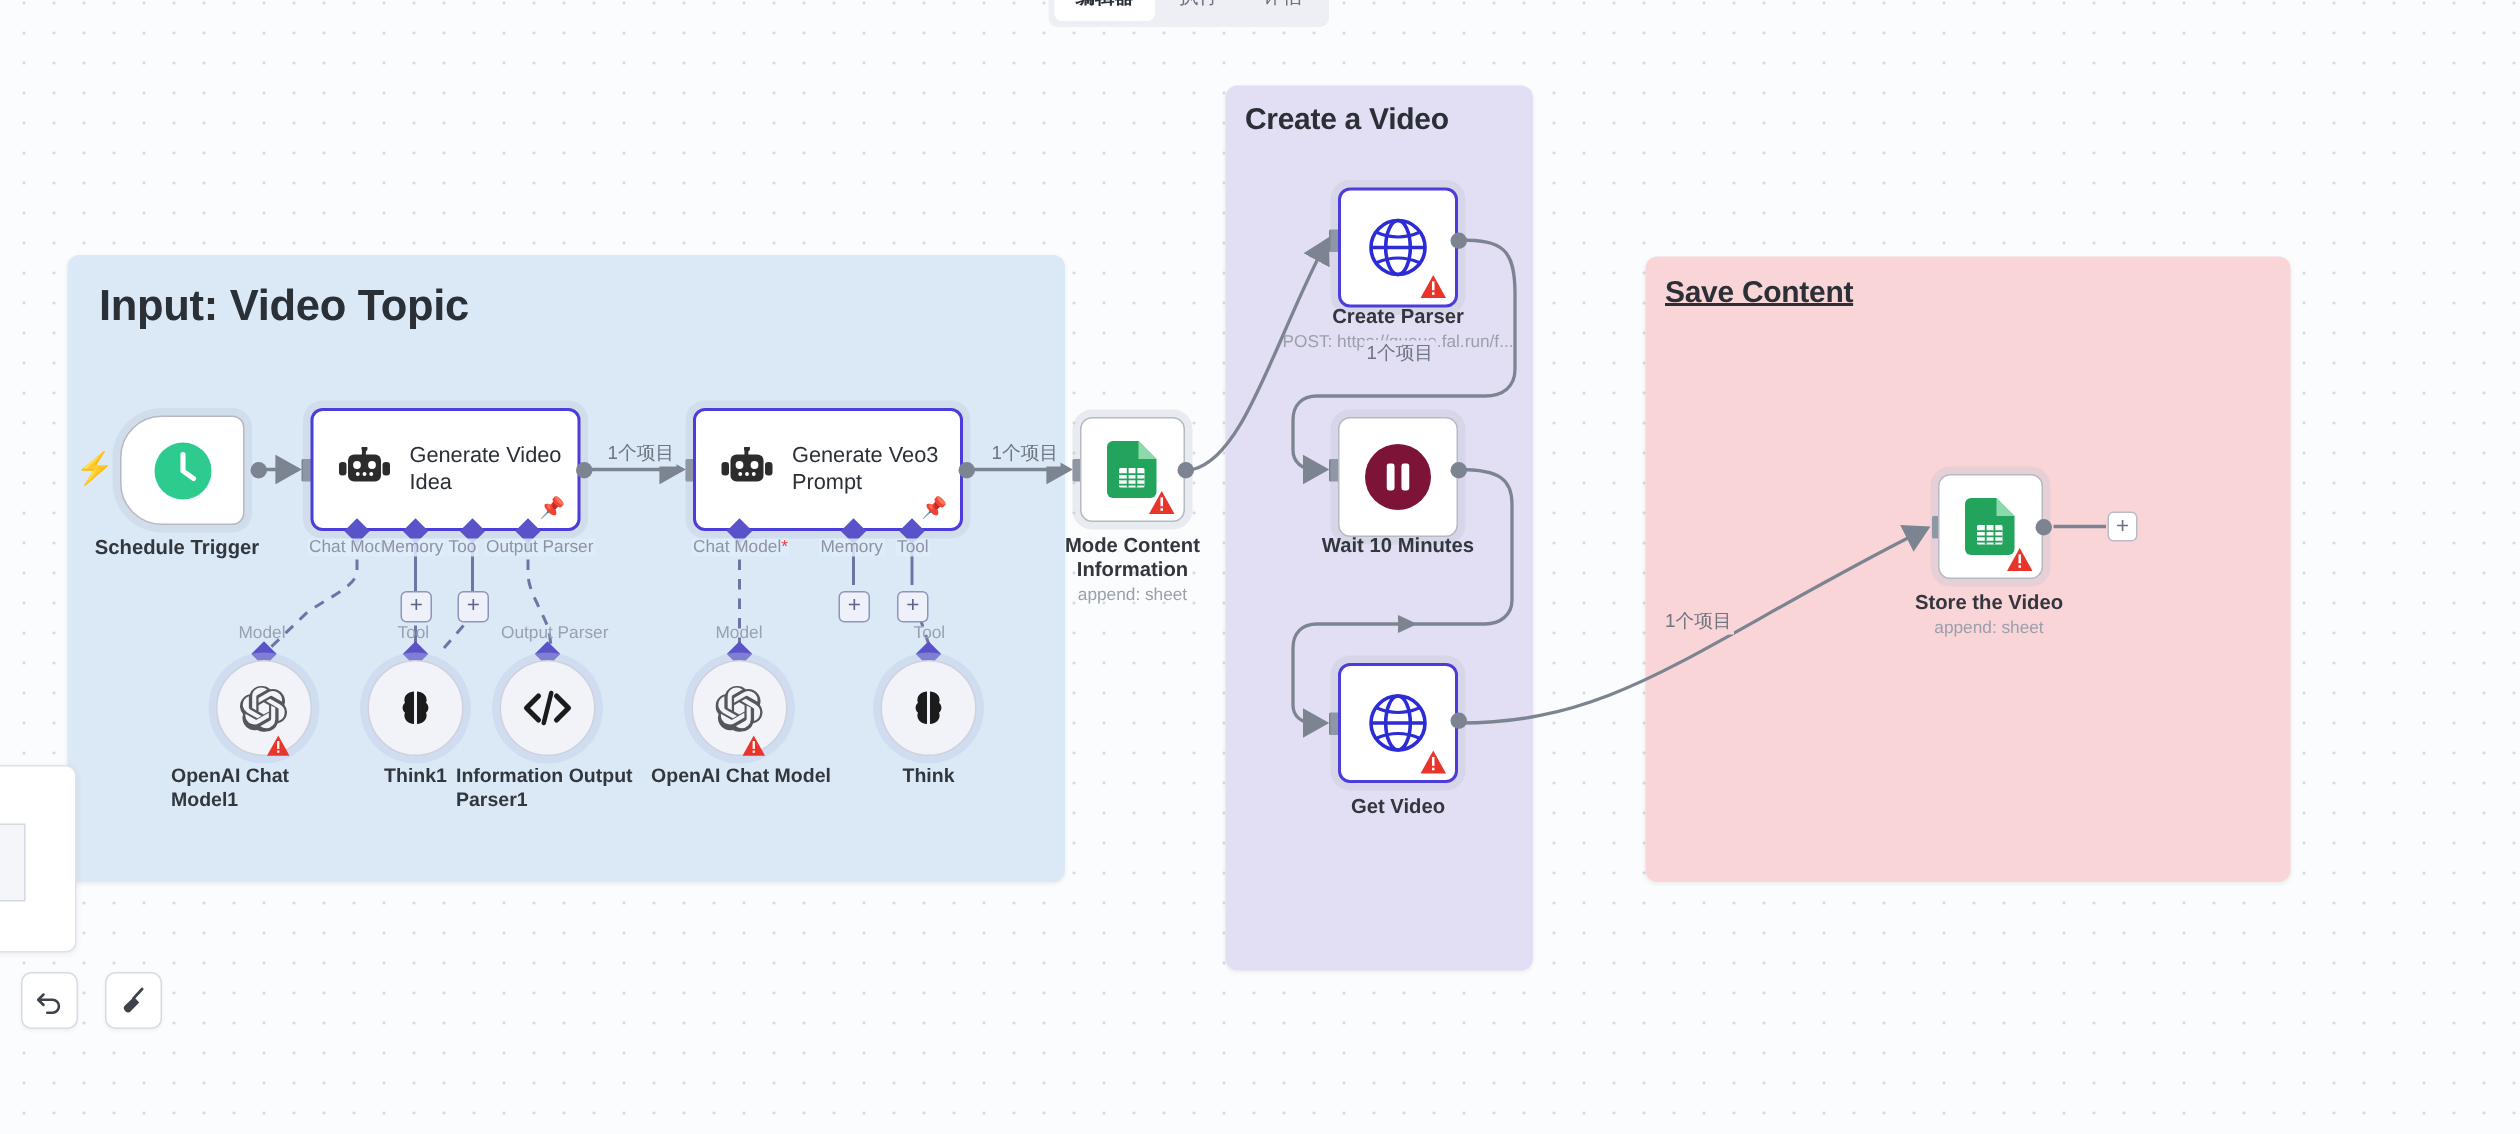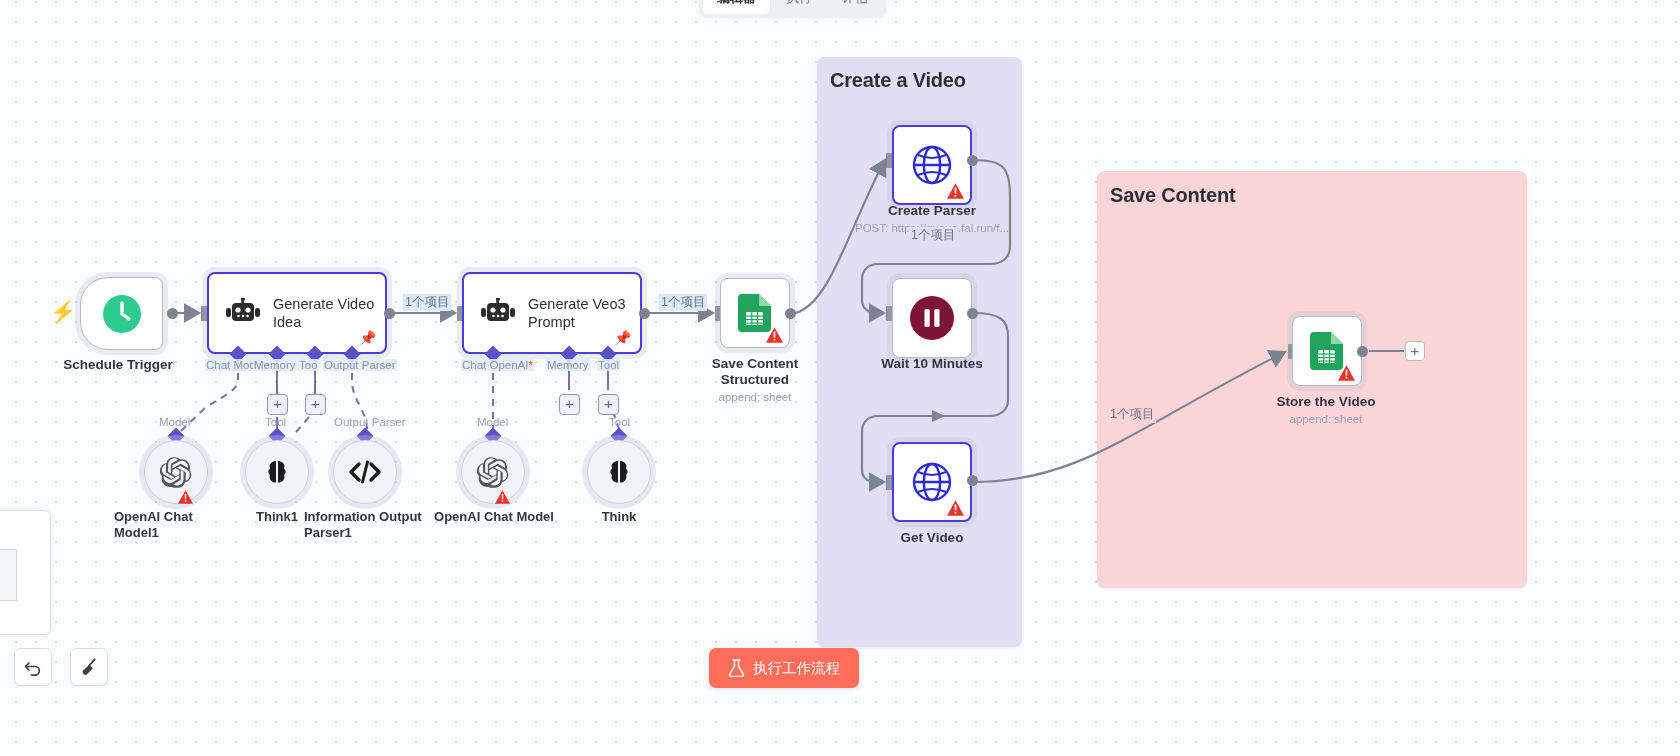--- a/index.html
+++ b/index.html
@@ -43,21 +43,21 @@
     background: #e2dff4;
     box-shadow: 0 1px 3px rgba(0,0,0,0.07);
   }
   #group-video .group-title { left: 13px; top: 12px; font-size: 20px; }
 
   #group-save {
     left: 1097px; top: 171px; width: 430px; height: 417px;
     background: #fad5d8;
     box-shadow: 0 1px 3px rgba(0,0,0,0.07);
   }
-  #group-save .group-title { left: 13px; top: 13px; font-size: 20px; }
+  #group-save .group-title { left: 13px; top: 13px; font-size: 20px; text-decoration: underline; }
 
   
   #wires { position: absolute; left: 0; top: 0; width: 1680px; height: 756px; pointer-events: none; }
 
   
   .node {
     position: absolute;
     background: #fff;
     border: 1px solid #b5bac4;
     border-radius: 8px;
@@ -261,20 +261,23 @@
 <body>
 
 <div id="canvas">
 
   <div id="tabbar">
     <div class="tab active">编辑器</div>
     <div class="tab">执行</div>
     <div class="tab">评估</div>
   </div>
 
+  <div class="group" id="group-input">
+    <div class="group-title">Input: Video Topic</div>
+  </div>
   <div class="group" id="group-video">
     <div class="group-title">Create a Video</div>
   </div>
   <div class="group" id="group-save">
     <div class="group-title">Save Content</div>
   </div>
 
   <svg id="wires">
     <defs>
       <marker id="arrow" markerWidth="9" markerHeight="9" refX="7" refY="4.5" orient="auto">
@@ -382,21 +385,21 @@
       <circle cx="22.5" cy="18" r="1.3" fill="#fff"></circle>
     </svg>
     <div class="agent-name">Generate Veo3 Prompt</div>
     <div class="pin">📌</div>
   </div>
   <div class="port-out" style="left:639px; top:308px;"></div>
   <div class="diamond" style="left:487px; top:348px;"></div>
   <div class="diamond" style="left:563px; top:348px;"></div>
   <div class="diamond" style="left:602px; top:348px;"></div>
   <div class="ep-label" style="left:461px; top:359px;">
-    <span>Chat OpenAI</span><span class="req">*</span>
+    <span>Chat Model</span><span class="req">*</span>
   </div>
   <div class="ep-label" style="left:546px; top:359px;">Memory</div>
   <div class="ep-label" style="left:597px; top:359px;">Tool</div>
 
   <div class="plus-btn" style="left:559px; top:394px;">+</div>
   <div class="plus-btn" style="left:598px; top:394px;">+</div>
 
   <div class="ep-label mid" style="left:476px; top:416px;">Model</div>
   <div class="ep-label mid" style="left:608px; top:416px;">Tool</div>
 
@@ -470,21 +473,21 @@
       <rect x="13.2" y="18" width="1.2" height="13" fill="#22a45d"></rect>
       <rect x="19" y="18" width="1.2" height="13" fill="#22a45d"></rect>
     </svg>
     <svg class="warn" viewBox="0 0 20 18">
       <path d="M10 0 L20 18 L0 18 Z" fill="#e8342a"></path>
       <rect x="9" y="5" width="2" height="7" fill="#fff"></rect>
       <rect x="9" y="13.5" width="2" height="2" fill="#fff"></rect>
     </svg>
   </div>
   <div class="port-out" style="left:785px; top:308px;"></div>
-  <div class="node-label wrap" style="left:755px; top:356px;">Save Content Structured</div>
+  <div class="node-label wrap" style="left:755px; top:356px;">Mode Content Information</div>
   <div class="node-sub" style="left:755px; top:391px;">append: sheet</div>
 
   <div class="port-in" style="left:886px; top:153px;"></div>
   <div class="node selected" style="left:892px; top:125px; width:80px; height:80px;">
     <svg width="44" height="44" viewBox="0 0 44 44">
       <circle cx="22" cy="22" r="18" stroke="#2c2cd6" stroke-width="2.4" fill="none"></circle>
       <ellipse cx="22" cy="22" rx="8.2" ry="18" stroke="#2c2cd6" stroke-width="2.4" fill="none"></ellipse>
       <line x1="4" y1="22" x2="40" y2="22" stroke="#2c2cd6" stroke-width="2.4"></line>
       <path d="M8 12 Q22 18 36 12" stroke="#2c2cd6" stroke-width="2.1" fill="none"></path>
       <path d="M8 32 Q22 26 36 32" stroke="#2c2cd6" stroke-width="2.1" fill="none"></path>
@@ -566,21 +569,14 @@
       <path d="M2.8 9.5 H12 a4.3 4.3 0 0 1 0 8.6 H8.5" stroke="#3d424b" stroke-width="1.7" fill="none" stroke-linecap="round"></path>
     </svg>
   </div>
   <div class="ctl-btn" style="left:70px; top:648px;">
     <svg width="21" height="21" viewBox="0 0 22 22">
       <path d="M16.5 2.5 L10.5 9" stroke="#3d424b" stroke-width="2" stroke-linecap="round"></path>
       <path d="M10.8 8 L14.5 11.8 L8.5 18 a2.6 2.6 0 0 1-3.6 0 l-0.4-0.4 a2.6 2.6 0 0 1 0-3.6 Z" fill="#3d424b"></path>
     </svg>
   </div>
 
-  <div id="execute-btn">
-    <svg width="17" height="18" viewBox="0 0 17 18">
-      <path d="M6.5 1 V7 L1.8 15 a1.6 1.6 0 0 0 1.4 2.4 h10.6 a1.6 1.6 0 0 0 1.4-2.4 L10.5 7 V1" stroke="#fff" stroke-width="1.5" fill="none" stroke-linejoin="round"></path>
-      <line x1="5" y1="1" x2="12" y2="1" stroke="#fff" stroke-width="1.5" stroke-linecap="round"></line>
-    </svg>
-    <span>执行工作流程</span>
-  </div>
 
 </div>
 
 </body></html>

